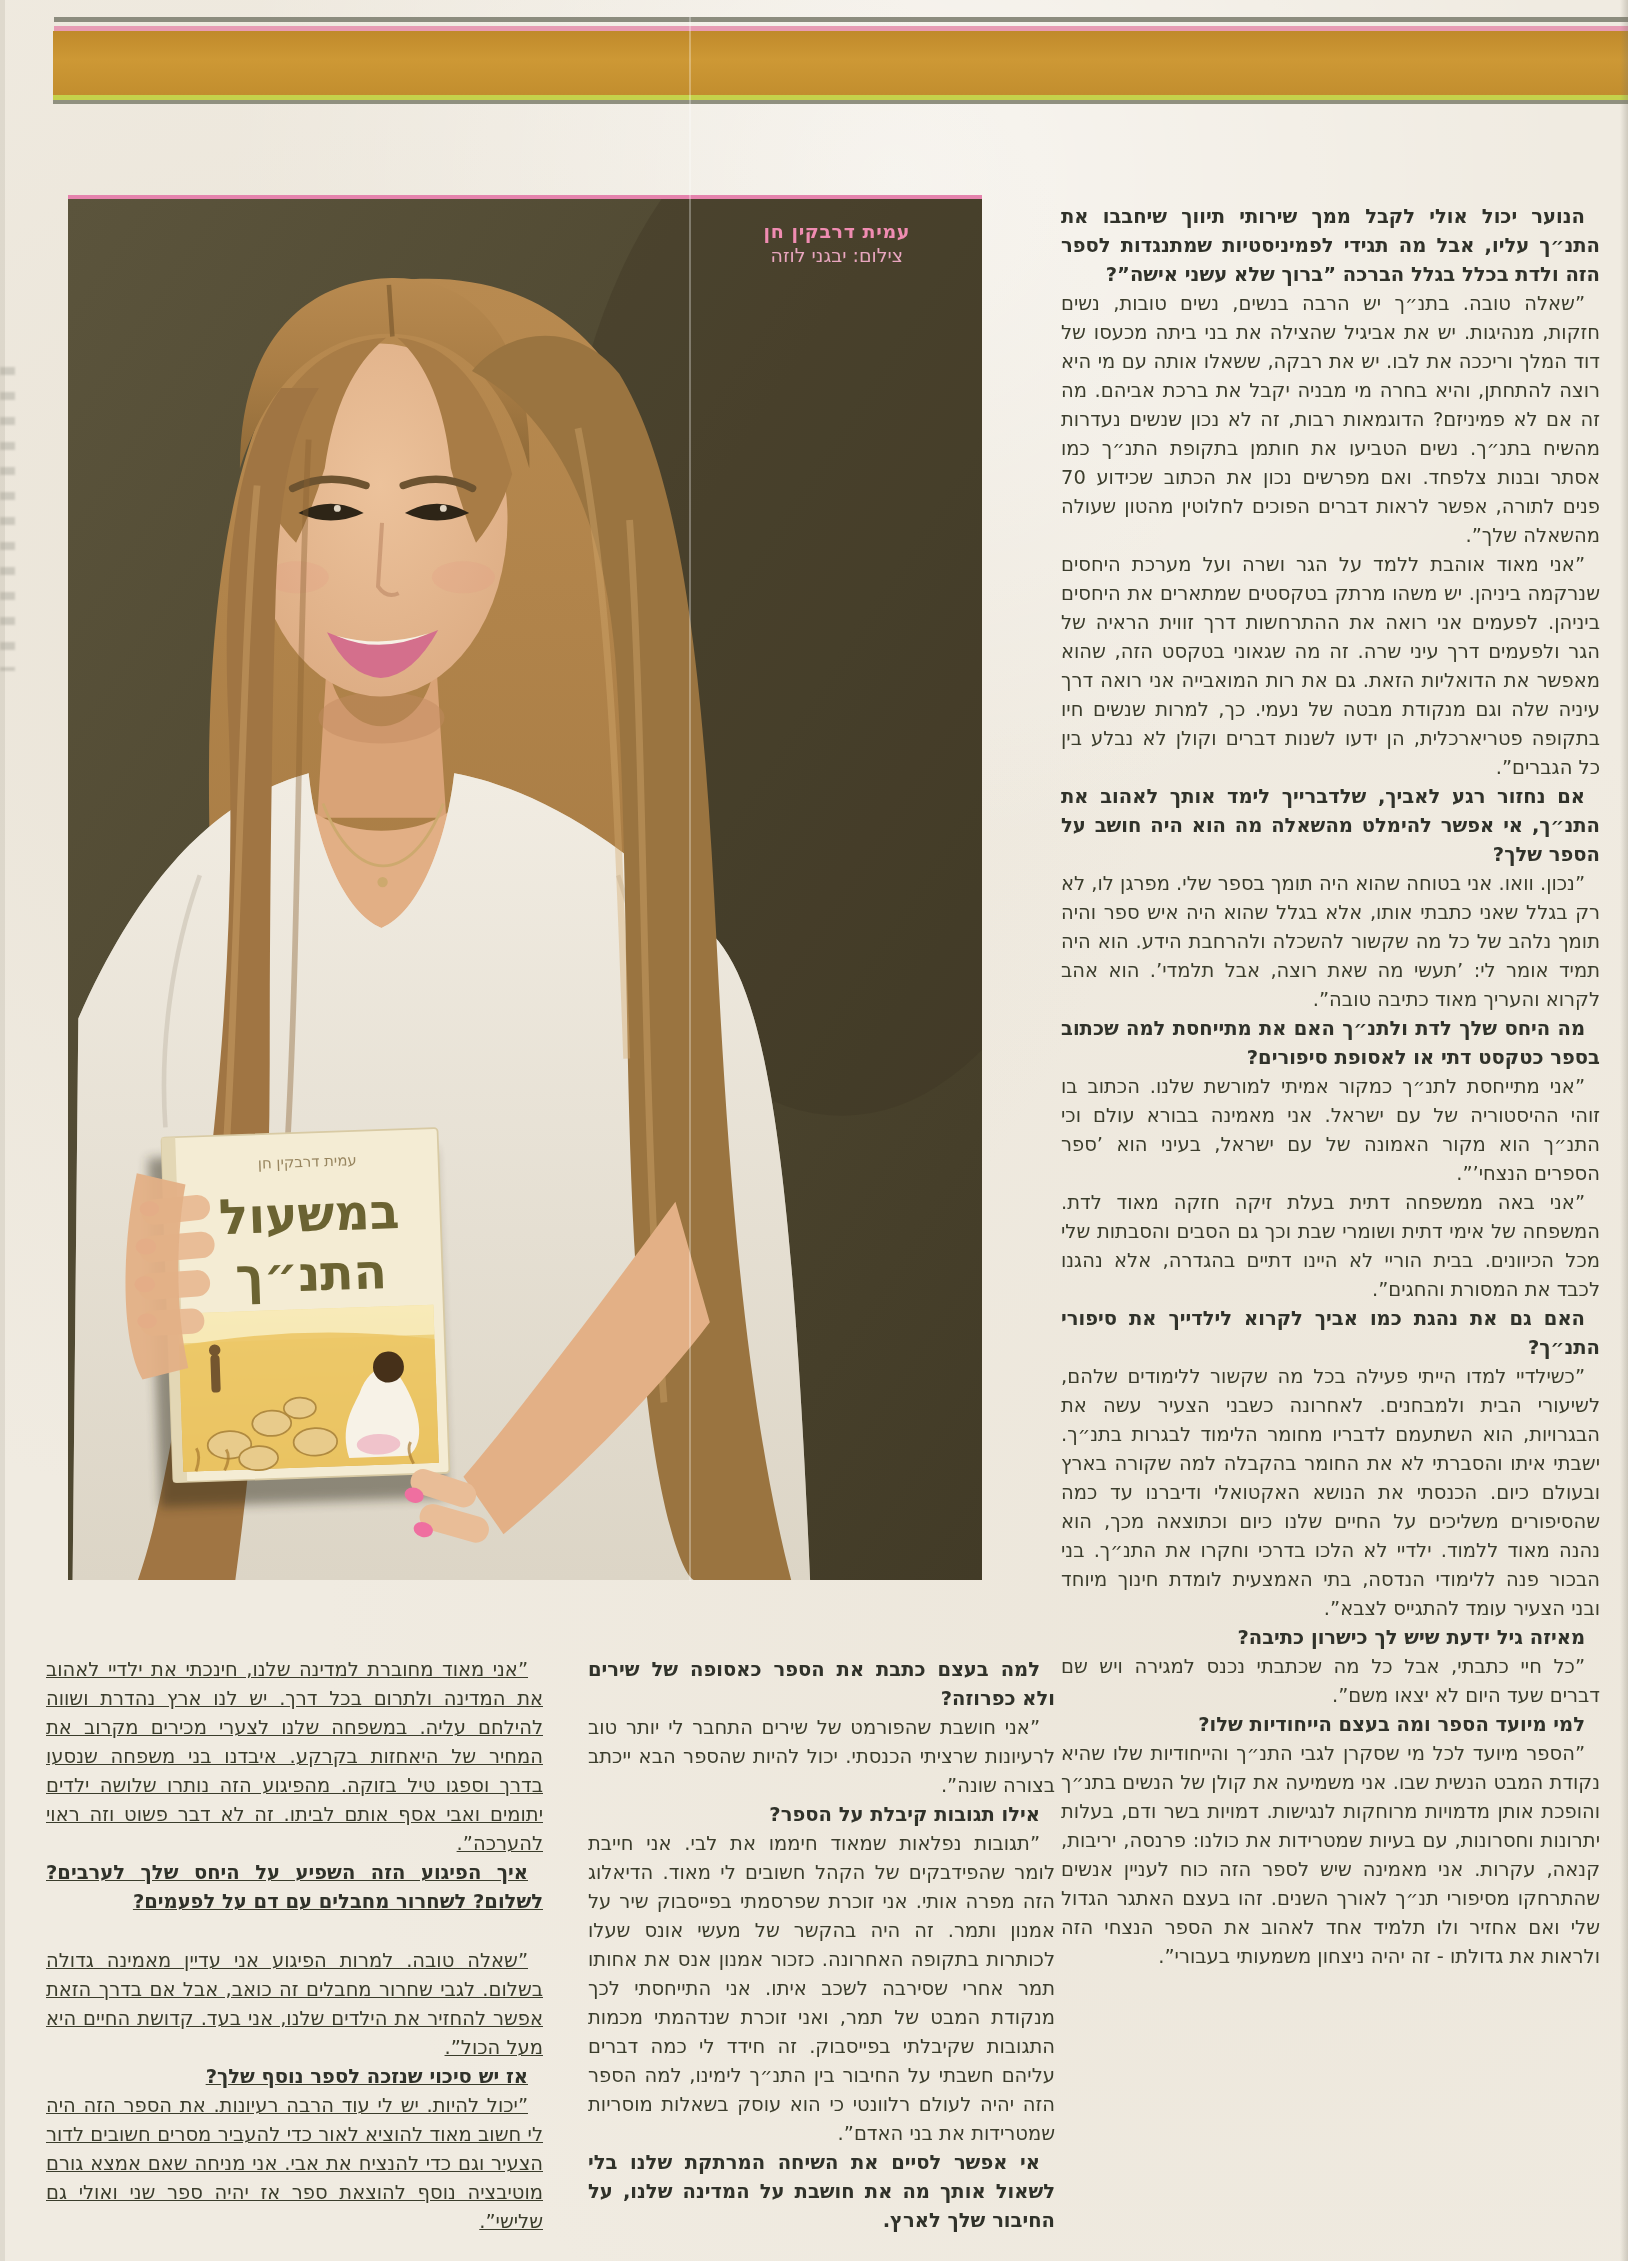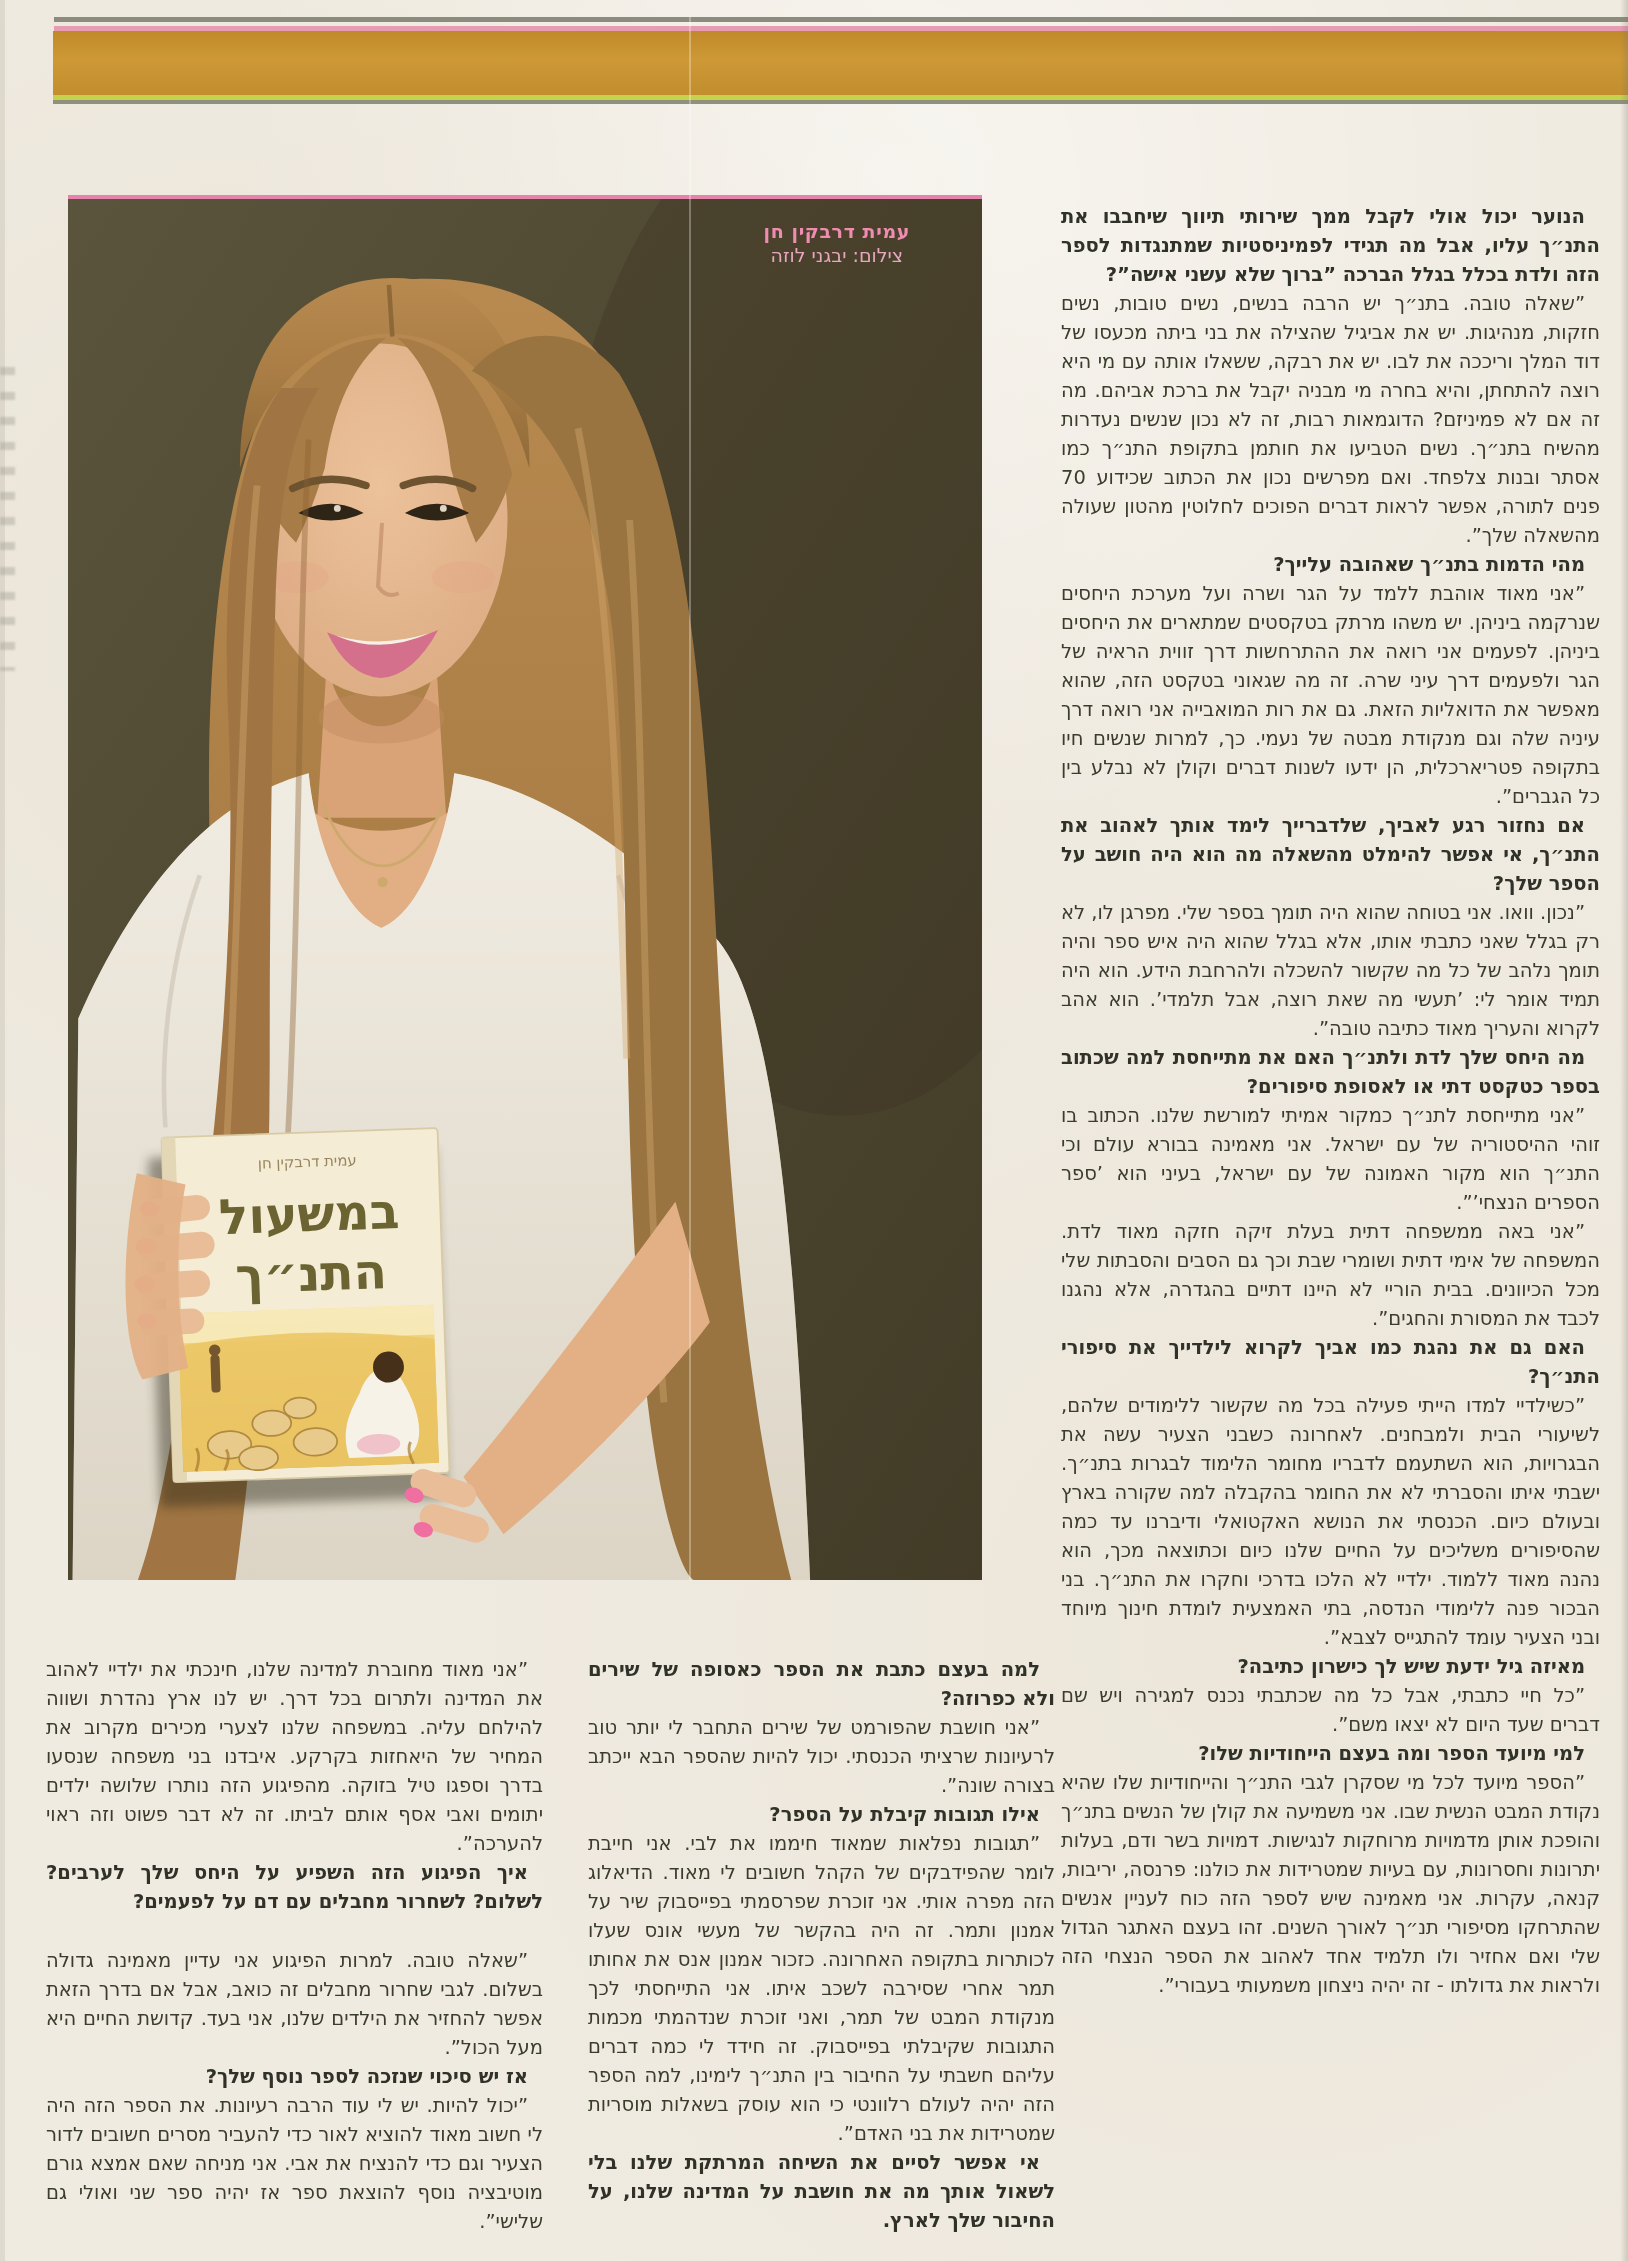--- a/index.html
+++ b/index.html
@@ -22,21 +22,21 @@
   .credit{position:absolute;top:25px;right:72px;text-align:center;direction:rtl;line-height:1.25;}
   .credit-name{font-size:19px;font-weight:bold;color:#f08cb2;letter-spacing:0.6px;}
   .credit-photog{font-size:19px;color:#e9a6bf;}
   
   .col{position:absolute;direction:rtl;text-align:justify;color:#3b3d2c;font-size:19.5px;line-height:29px;}
   .col p{margin:0;text-indent:15px;}
   .col p.q{font-weight:bold;color:#30322a;}
   .col p.gap{margin-top:30px;}
   .col-right{left:1061px;top:202px;width:539px;}
   .col-middle{left:588px;top:1655px;width:467px;}
-  .col-left{left:46px;top:1655px;width:497px;}
+  .col-left{left:46px;top:1655px;width:497px;text-decoration:underline;}
   
   .crease{position:absolute;left:689px;top:17px;width:1.7px;height:1564px;background:rgba(255,255,255,.3);}
   .edge-marks{position:absolute;left:0;top:367px;width:15px;height:304px;opacity:.32;filter:blur(1.1px);
               background:repeating-linear-gradient(180deg,#8b8b80 0 8px,transparent 8px 25px);}
   .right-edge{position:absolute;right:0;top:0;width:8px;height:100%;
               background:linear-gradient(to right,transparent,rgba(120,115,100,.28));}
   .left-edge{position:absolute;left:0;top:0;width:4.6px;height:100%;background:rgba(150,145,130,.18);}
 </style>
 </head>
 <body>
@@ -196,21 +196,20 @@
 
     <div class="credit">
       <div class="credit-name">עמית דרבקין חן</div>
       <div class="credit-photog">צילום: יבגני לוזה</div>
     </div>
   </div>
 
   <div class="col col-right">
       <p class="q">הנוער יכול אולי לקבל ממך שירותי תיווך שיחבבו את התנ״ך עליו, אבל מה תגידי לפמיניסטיות שמתנגדות לספר הזה ולדת בכלל בגלל הברכה ”ברוך שלא עשני אישה”?</p>
       <p class="a">”שאלה טובה. בתנ״ך יש הרבה בנשים, נשים טובות, נשים חזקות, מנהיגות. יש את אביגיל שהצילה את בני ביתה מכעסו של דוד המלך וריככה את לבו. יש את רבקה, ששאלו אותה עם מי היא רוצה להתחתן, והיא בחרה מי מבניה יקבל את ברכת אביהם. מה זה אם לא פמיניזם? הדוגמאות רבות, זה לא נכון שנשים נעדרות מהשיח בתנ״ך. נשים הטביעו את חותמן בתקופת התנ״ך כמו אסתר ובנות צלפחד. ואם מפרשים נכון את הכתוב שכידוע 70 פנים לתורה, אפשר לראות דברים הפוכים לחלוטין מהטון שעולה מהשאלה שלך”.</p>
-      <p class="q">מהי הדמות בתנ״ך שאהובה עלייך?</p>
       <p class="a">”אני מאוד אוהבת ללמד על הגר ושרה ועל מערכת היחסים שנרקמה ביניהן. יש משהו מרתק בטקסטים שמתארים את היחסים ביניהן. לפעמים אני רואה את ההתרחשות דרך זווית הראיה של הגר ולפעמים דרך עיני שרה. זה מה שגאוני בטקסט הזה, שהוא מאפשר את הדואליות הזאת. גם את רות המואבייה אני רואה דרך עיניה שלה וגם מנקודת מבטה של נעמי. כך, למרות שנשים חיו בתקופה פטריארכלית, הן ידעו לשנות דברים וקולן לא נבלע בין כל הגברים”.</p>
       <p class="q">אם נחזור רגע לאביך, שלדברייך לימד אותך לאהוב את התנ״ך, אי אפשר להימלט מהשאלה מה הוא היה חושב על הספר שלך?</p>
       <p class="a">”נכון. וואו. אני בטוחה שהוא היה תומך בספר שלי. מפרגן לו, לא רק בגלל שאני כתבתי אותו, אלא בגלל שהוא היה איש ספר והיה תומך נלהב של כל מה שקשור להשכלה ולהרחבת הידע. הוא היה תמיד אומר לי: ’תעשי מה שאת רוצה, אבל תלמדי’. הוא אהב לקרוא והעריך מאוד כתיבה טובה”.</p>
       <p class="q">מה היחס שלך לדת ולתנ״ך האם את מתייחסת למה שכתוב בספר כטקסט דתי או לאסופת סיפורים?</p>
       <p class="a">”אני מתייחסת לתנ״ך כמקור אמיתי למורשת שלנו. הכתוב בו זוהי ההיסטוריה של עם ישראל. אני מאמינה בבורא עולם וכי התנ״ך הוא מקור האמונה של עם ישראל, בעיני הוא ’ספר הספרים הנצחי’”.</p>
       <p class="a">”אני באה ממשפחה דתית בעלת זיקה חזקה מאוד לדת. המשפחה של אימי דתית ושומרי שבת וכך גם הסבים והסבתות שלי מכל הכיוונים. בבית הוריי לא היינו דתיים בהגדרה, אלא נהגנו לכבד את המסורת והחגים”.</p>
       <p class="q">האם גם את נהגת כמו אביך לקרוא לילדייך את סיפורי התנ״ך?</p>
       <p class="a">”כשילדיי למדו הייתי פעילה בכל מה שקשור ללימודים שלהם, לשיעורי הבית ולמבחנים. לאחרונה כשבני הצעיר עשה את הבגרויות, הוא השתעמם לדבריו מחומר הלימוד לבגרות בתנ״ך. ישבתי איתו והסברתי לא את החומר בהקבלה למה שקורה בארץ ובעולם כיום. הכנסתי את הנושא האקטואלי ודיברנו עד כמה שהסיפורים משליכים על החיים שלנו כיום וכתוצאה מכך, הוא נהנה מאוד ללמוד. ילדיי לא הלכו בדרכי וחקרו את התנ״ך. בני הבכור פנה ללימודי הנדסה, בתי האמצעית לומדת חינוך מיוחד ובני הצעיר עומד להתגייס לצבא”.</p>
       <p class="q">מאיזה גיל ידעת שיש לך כישרון כתיבה?</p>
       <p class="a">”כל חיי כתבתי, אבל כל מה שכתבתי נכנס למגירה ויש שם דברים שעד היום לא יצאו משם”.</p>

